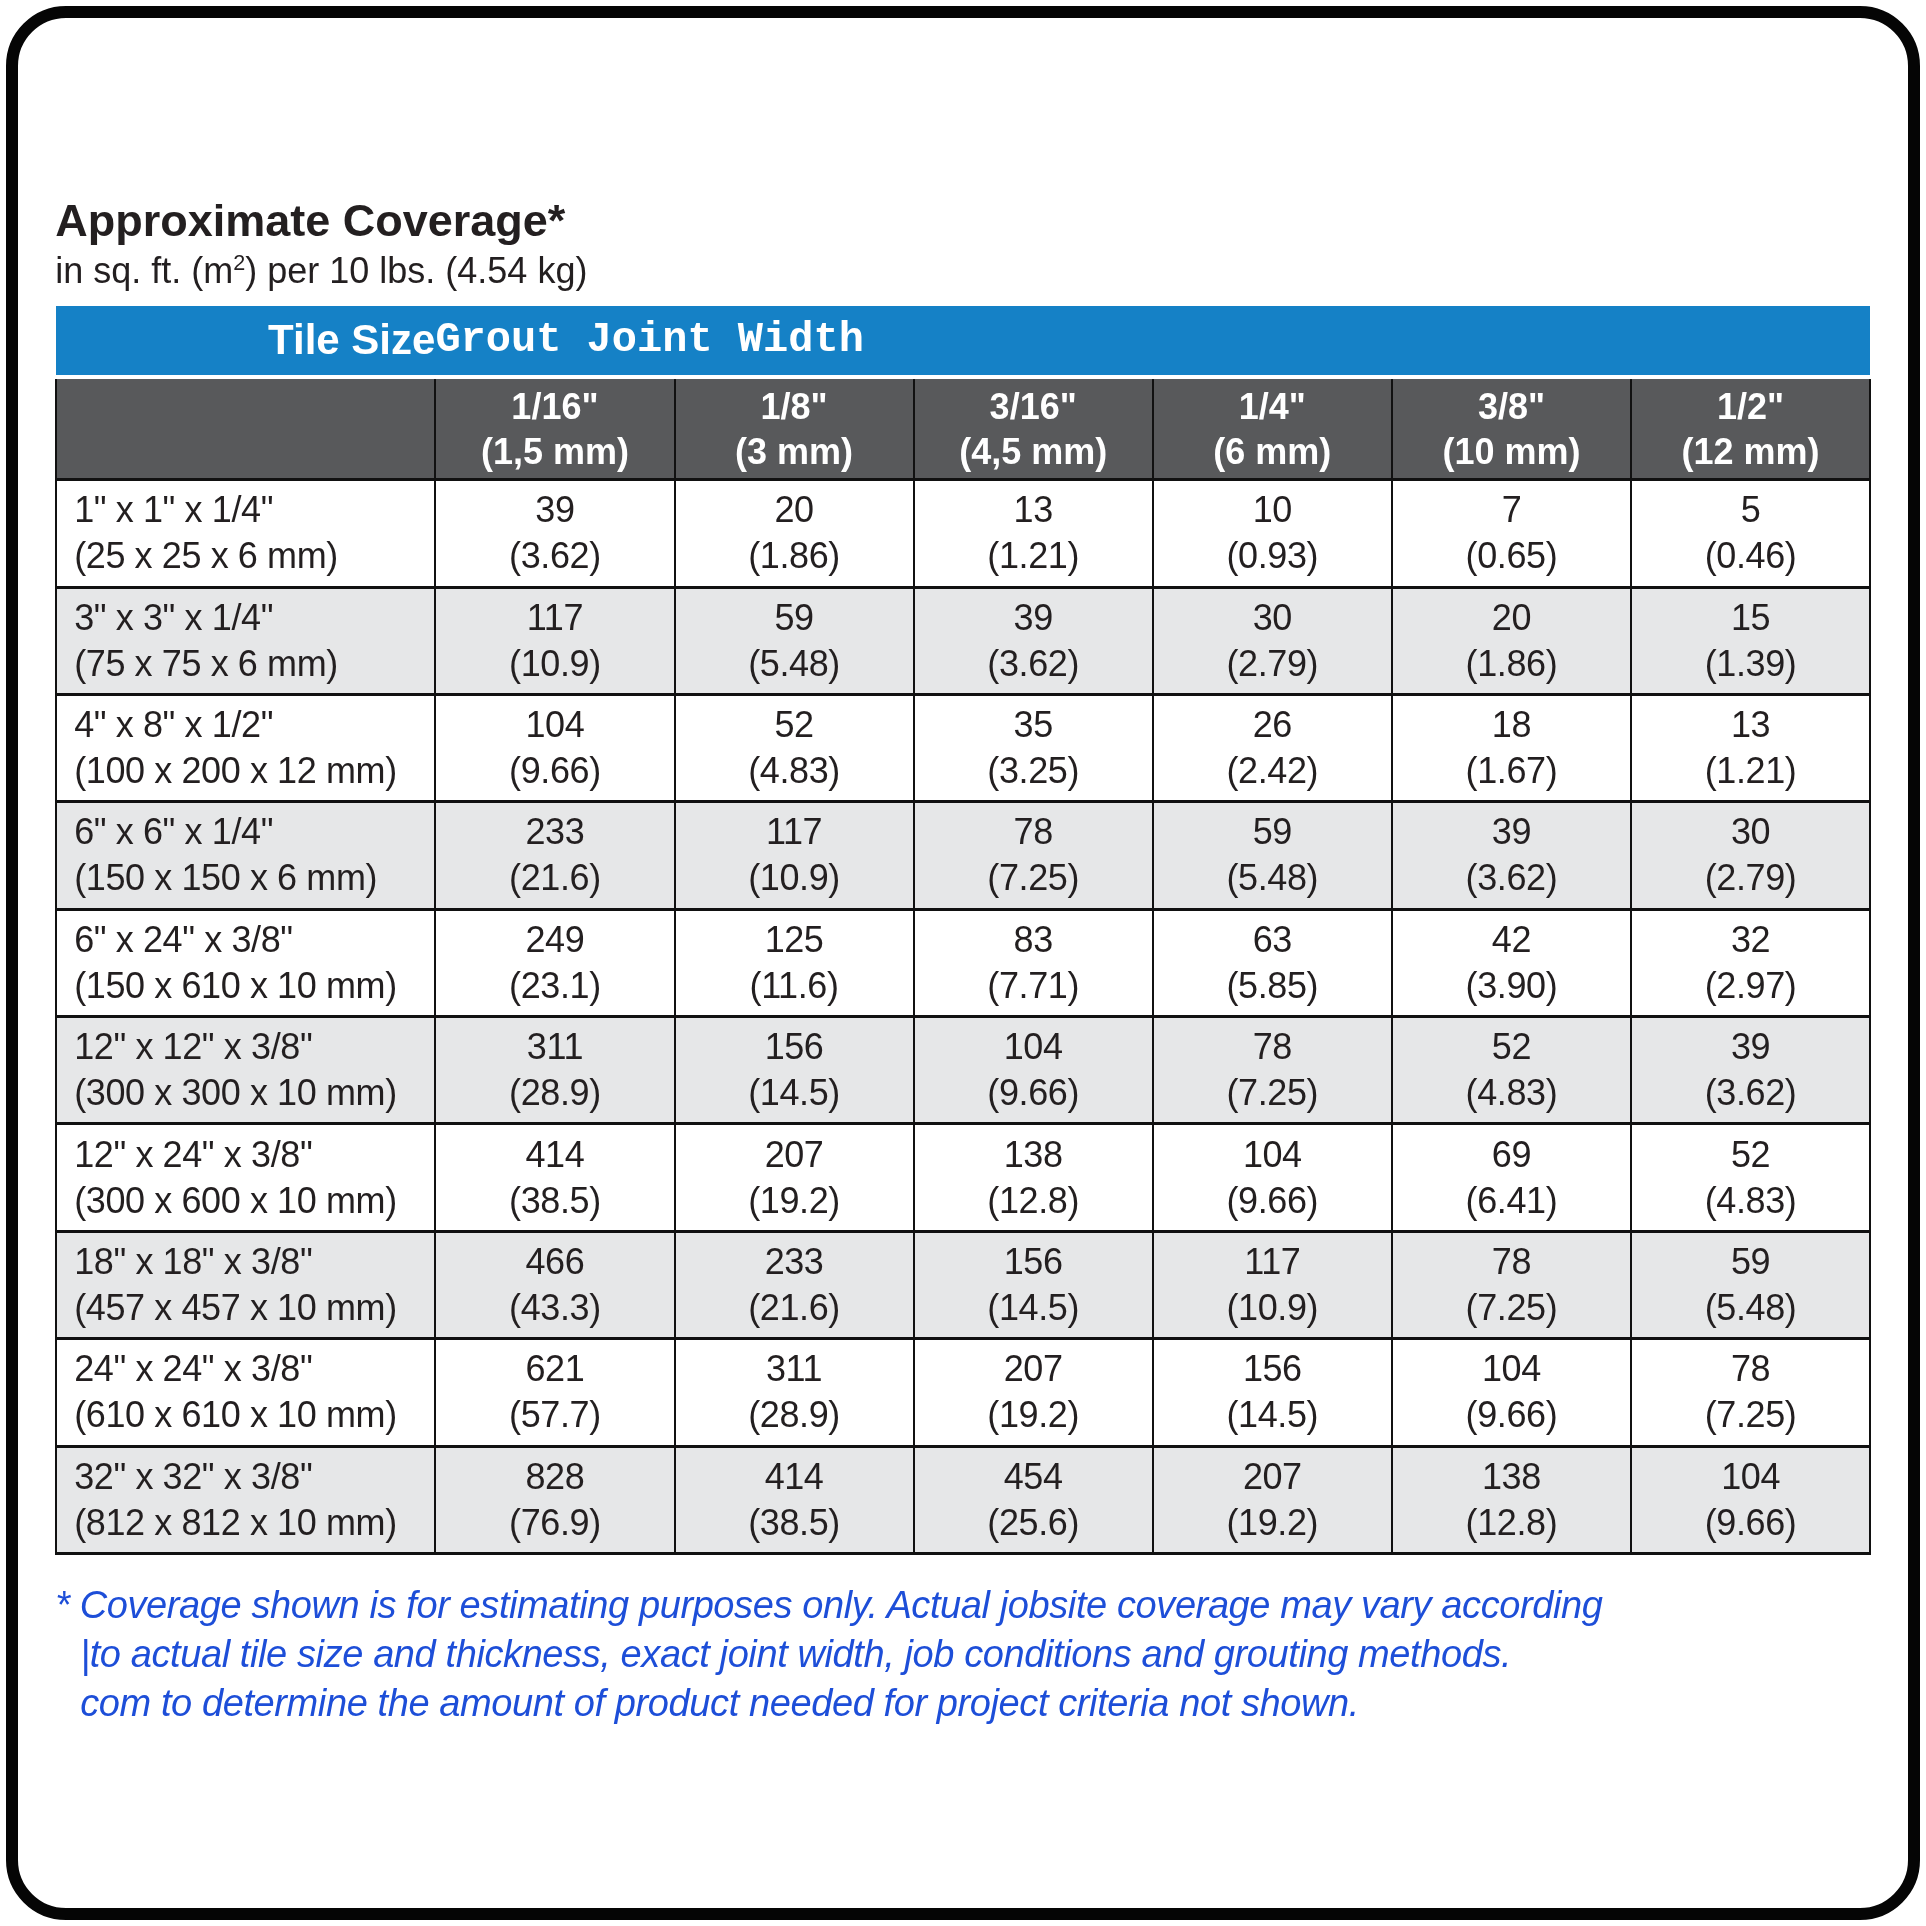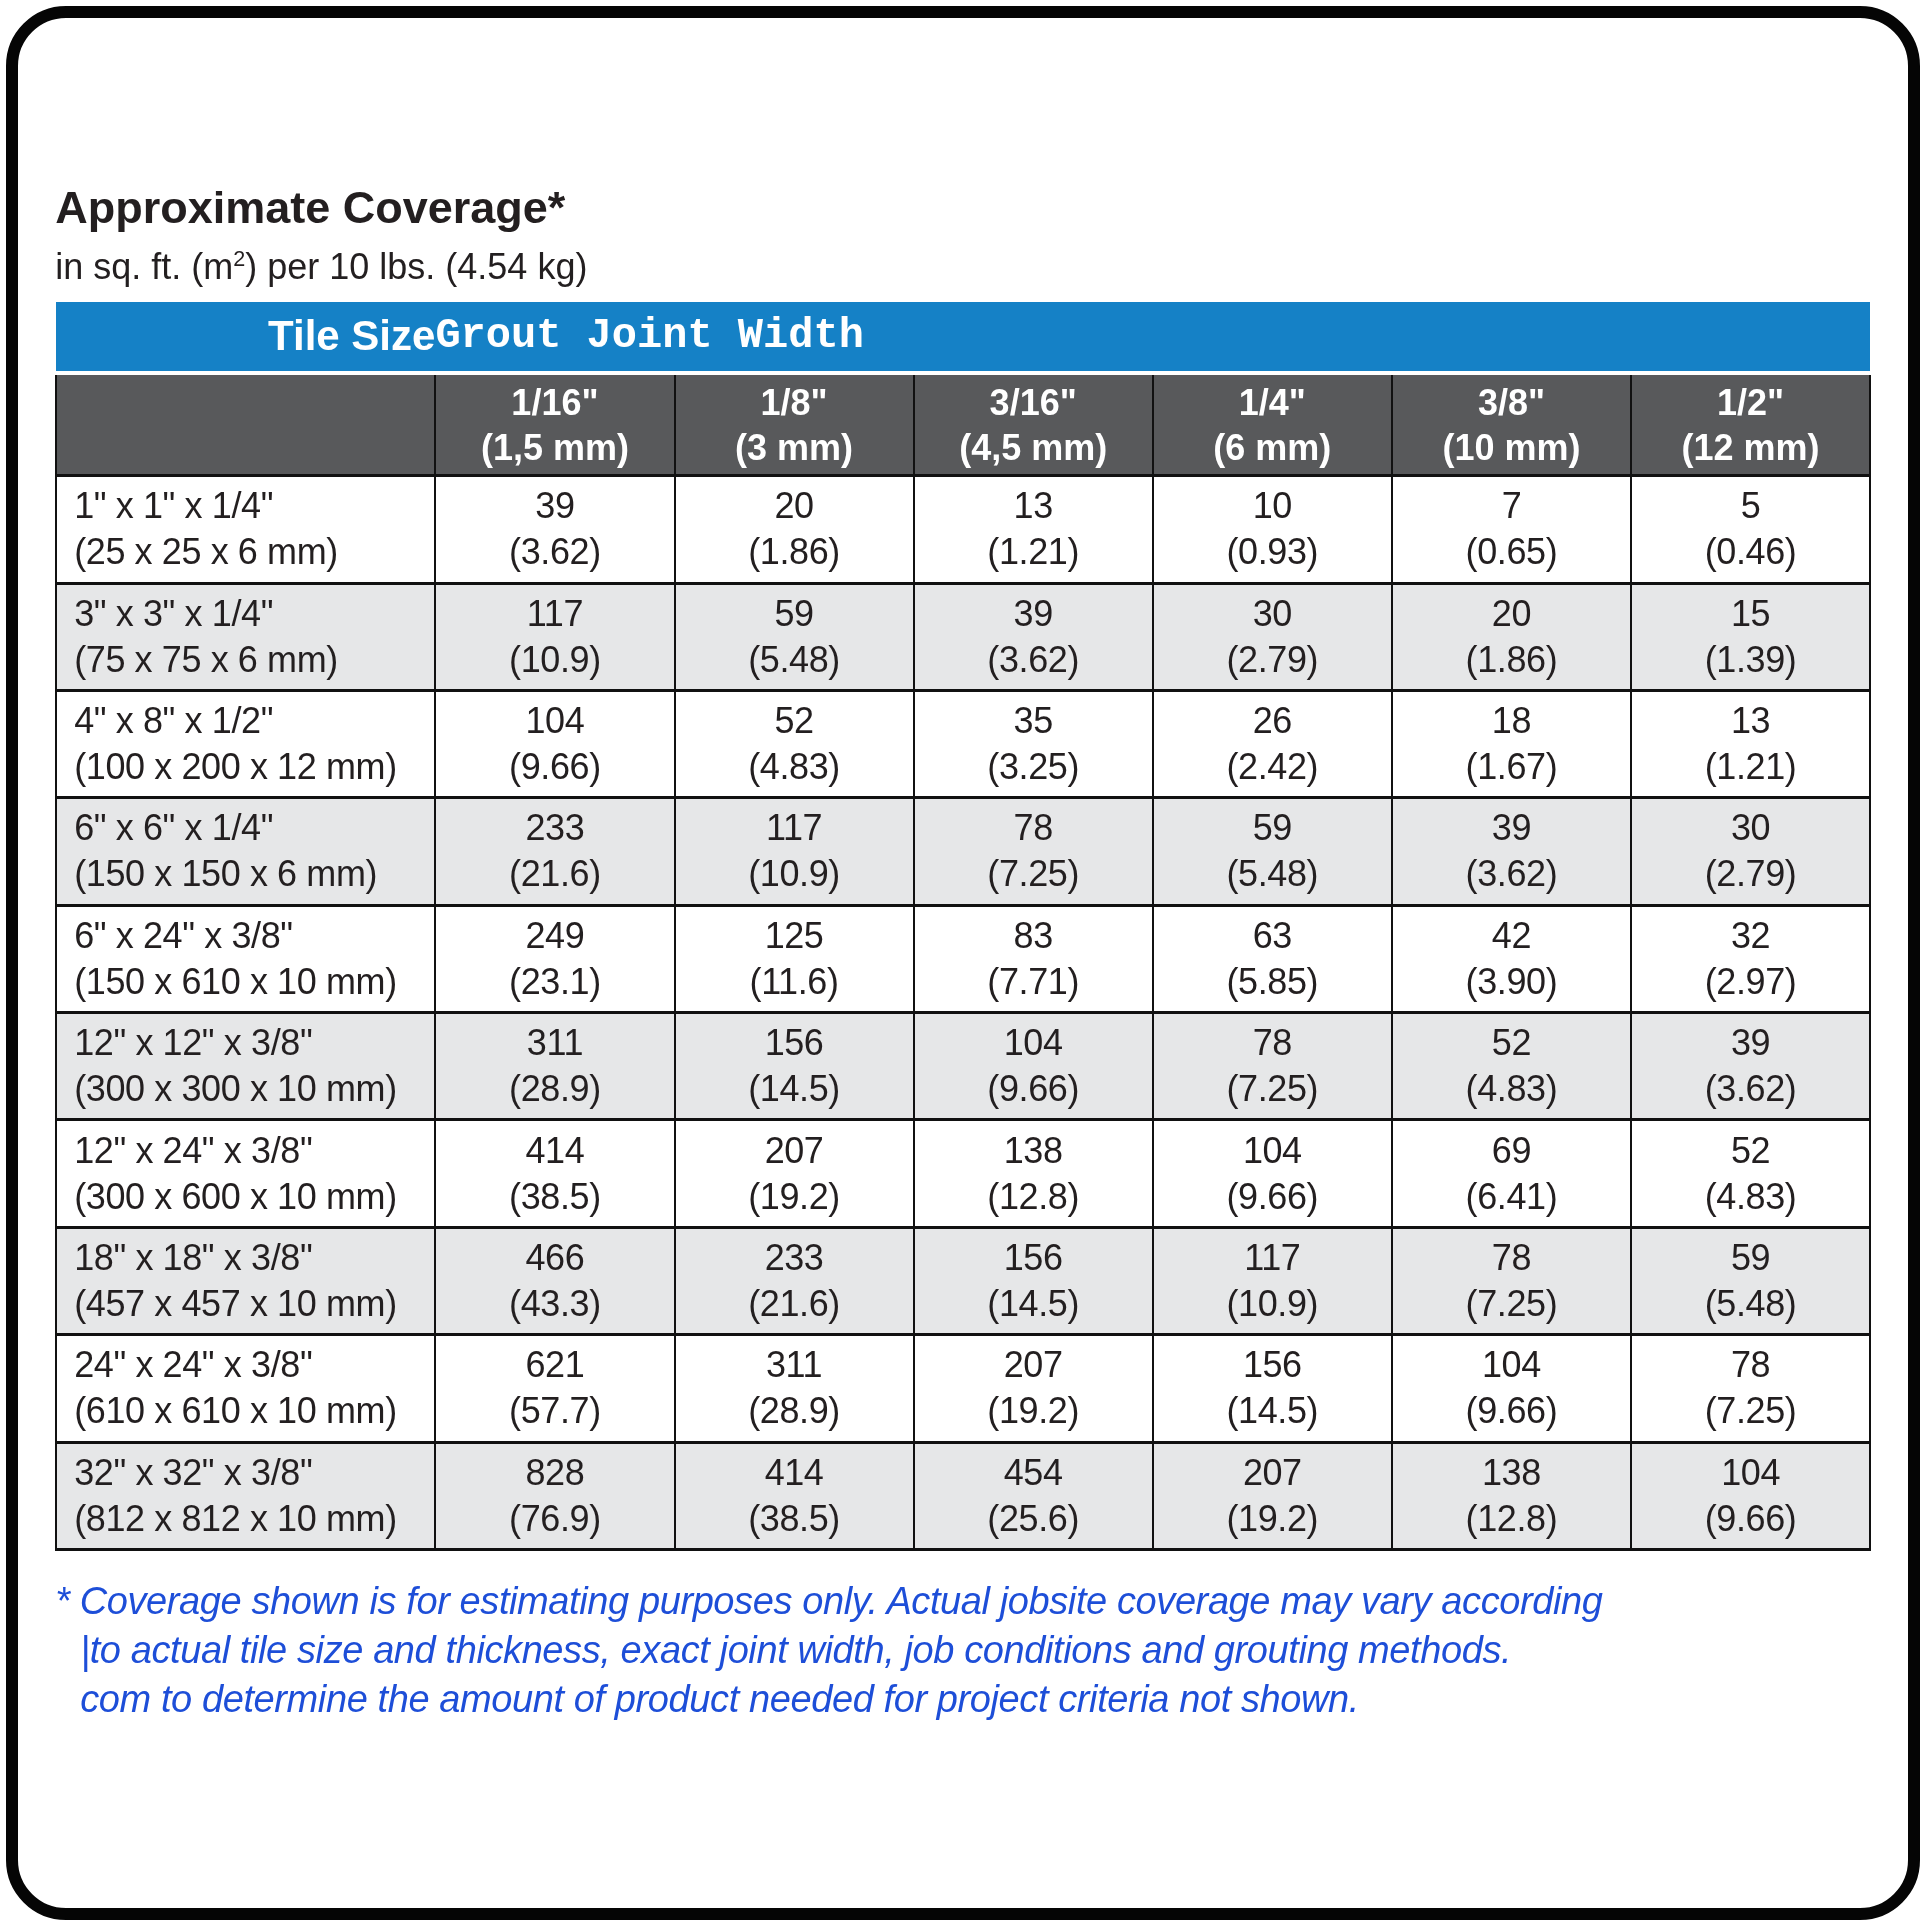--- a/index.html
+++ b/index.html
@@ -8,27 +8,27 @@
     --stripe:#e6e7e8;
     --grid:#111111;
     --text:#231f20;
   }
   *{box-sizing:border-box;}
   html,body{margin:0;padding:0;width:1926px;height:1926px;background:#ffffff;
     font-family:"Liberation Sans", sans-serif;color:var(--text);overflow:hidden;}
   .card{
     margin:6.2px;width:1914px;height:1914px;
     border:12.3px solid #050505;border-radius:60px;
-    background:#ffffff;padding:0 37px;overflow:hidden;
+    background:#ffffff;padding:13px 37px;overflow:hidden;
   }
   .page-title{
     margin-top:165px;font-size:45px;line-height:49px;font-weight:700;
     letter-spacing:0px;color:var(--text);
   }
-  .subtitle{margin-top:11px;font-size:36px;line-height:48px;font-weight:400;}
+  .subtitle{margin-top:2px;font-size:36px;line-height:48px;font-weight:400;}
   .subtitle sup{font-size:21.6px;vertical-align:super;line-height:0;}
 
   table.coverage{
     margin-top:10.8px;width:100%;border-collapse:collapse;table-layout:fixed;
   }
   col.c-tile{width:379px;}
   col.c-val{width:239px;}
 
   tr.blue-row th{
     background:var(--blue);color:#ffffff;height:71px;

